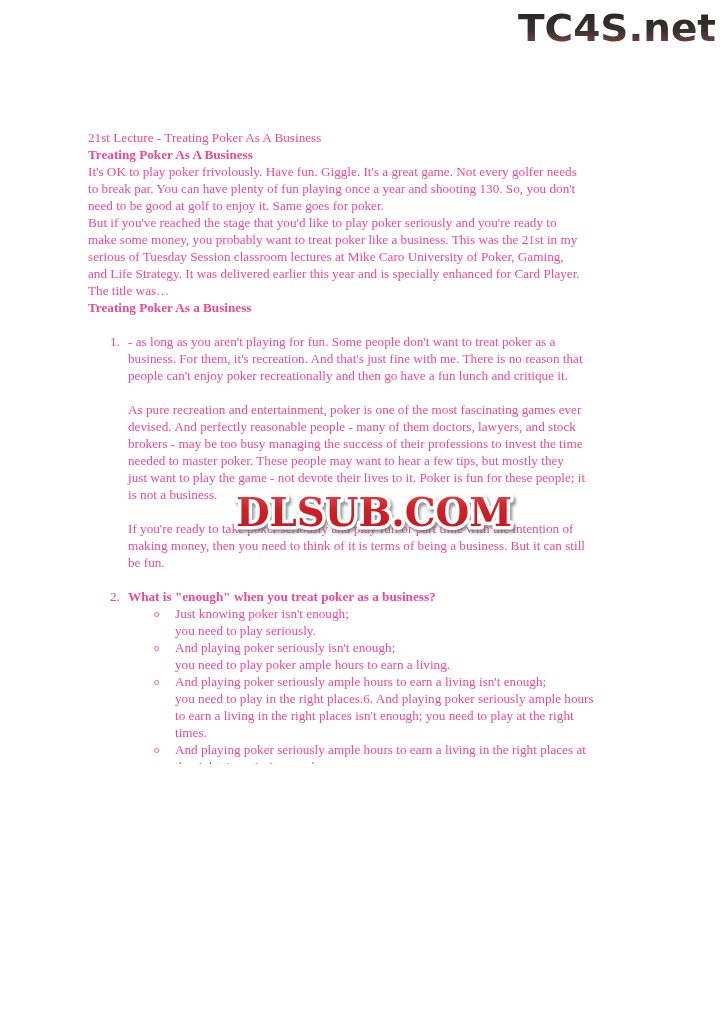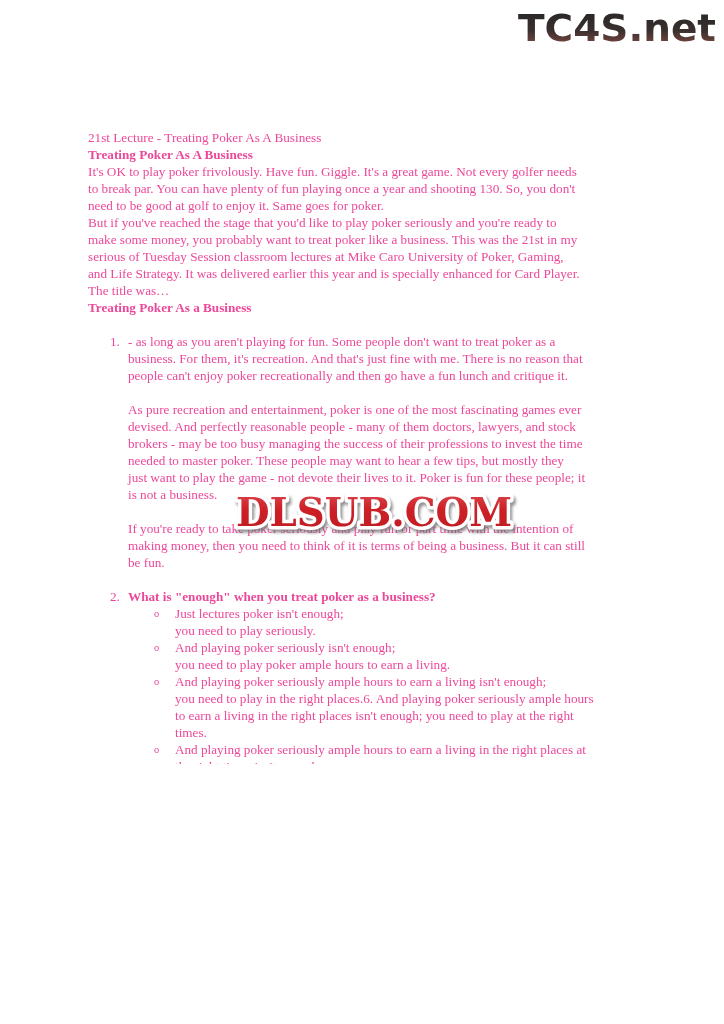--- a/index.html
+++ b/index.html
@@ -99,21 +99,21 @@
 making money, then you need to think of it is terms of being a business. But it can still
 be fun.</div>
     </div>
 
     <div class="list-item">
       <span class="item-number">2.</span>
       <div class="item-title">What is "enough" when you treat poker as a business?</div>
 
       <div class="bullet">
         <span class="bullet-marker">o</span>
-        <div class="lines">Just lectures poker isn't enough;
+        <div class="lines">Just knowing poker isn't enough;
 you need to play seriously.</div>
       </div>
 
       <div class="bullet">
         <span class="bullet-marker">o</span>
         <div class="lines">And playing poker seriously isn't enough;
 you need to play poker ample hours to earn a living.</div>
       </div>
 
       <div class="bullet">

